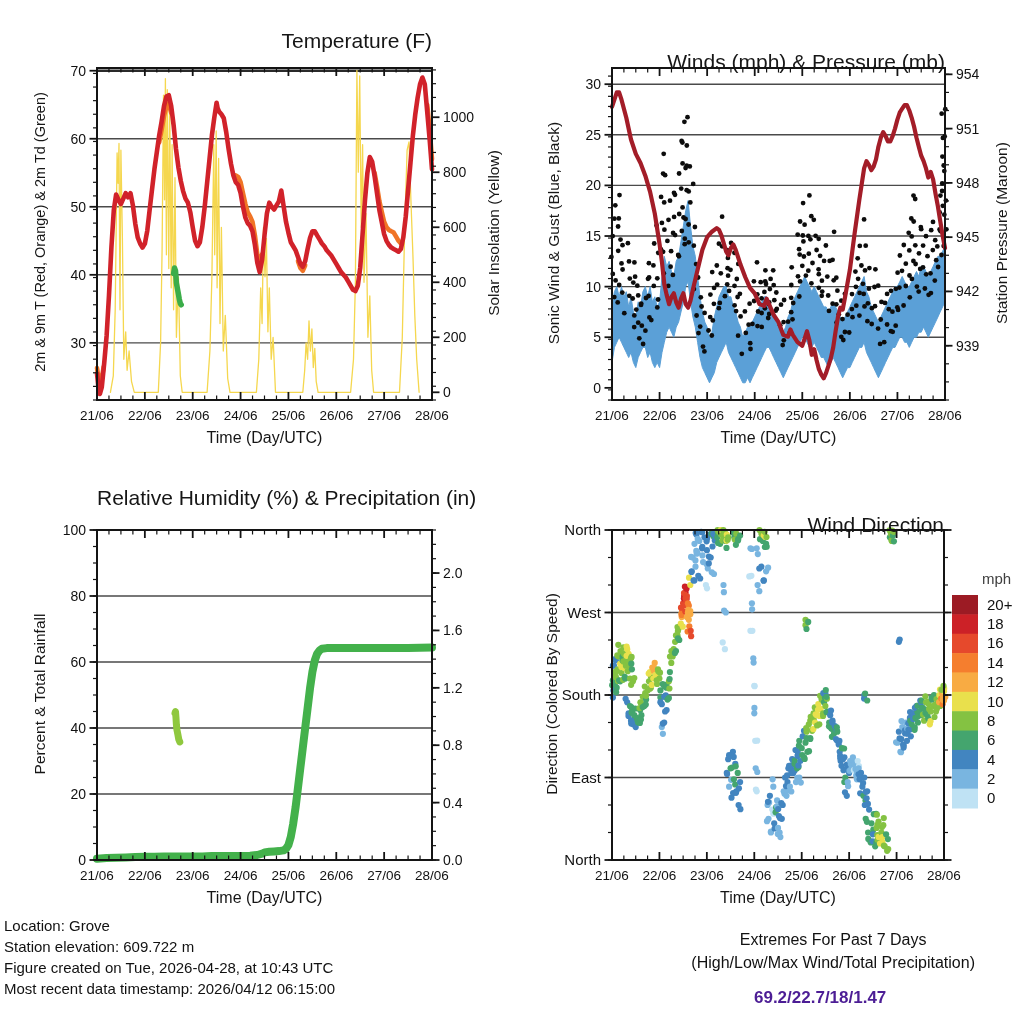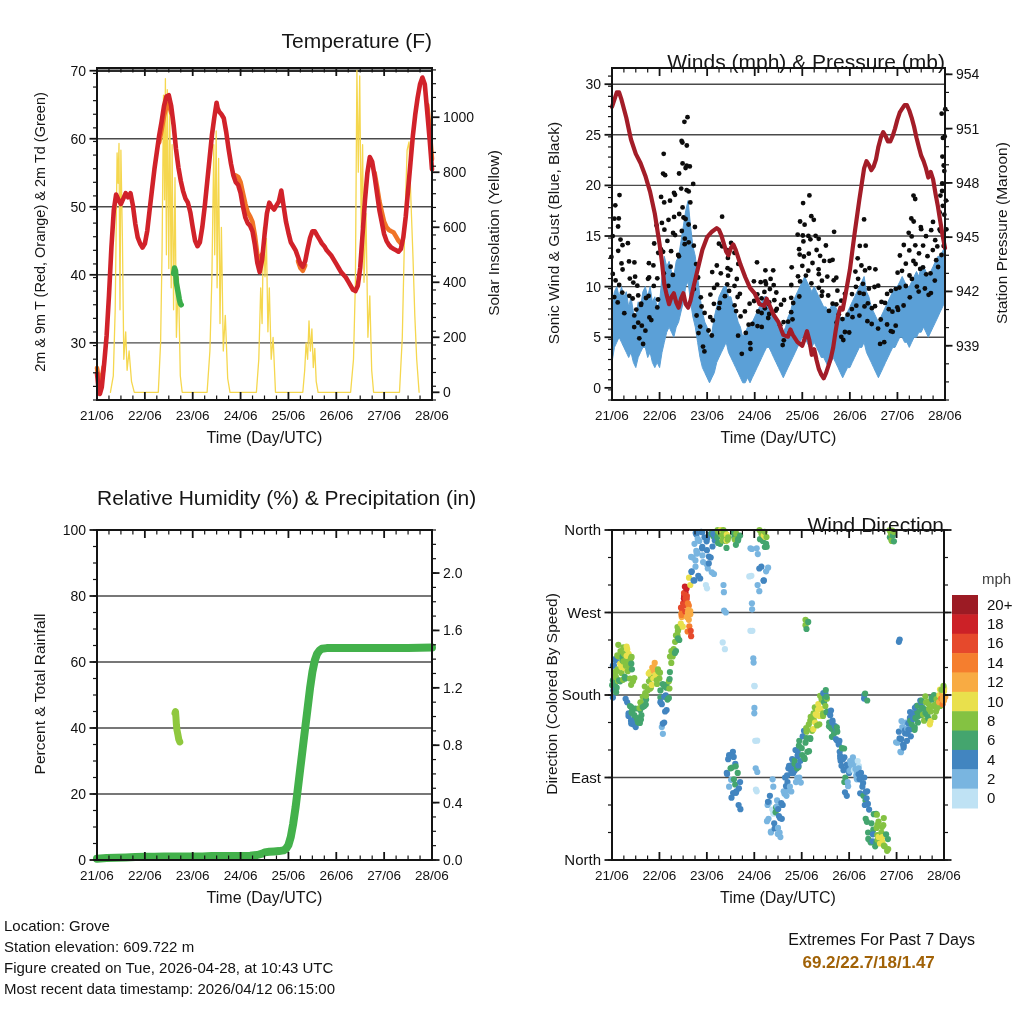--- a/index.html
+++ b/index.html
@@ -1637,15 +1637,16 @@
 
   <div class="abs footL" style="left:4px;top:915px;">
     <div>Location: Grove</div>
     <div>Station elevation: 609.722 m</div>
     <div>Figure created on Tue, 2026-04-28, at 10:43 UTC</div>
     <div>Most recent data timestamp: 2026/04/12 06:15:00</div>
   </div>
 
   <div class="abs footR" style="right:49px;top:928px;">
     <div>Extremes For Past 7 Days</div>
-    <div class="vals" id="extreme-vals" style="color: #a16207;">69.2/22.7/18/1.47</div>
+    <div>(High/Low/Max Wind/Total Precipitation)</div>
+    <div class="vals" id="extreme-vals" style="color: #4c1d95; margin-top: 12px;">69.2/22.7/18/1.47</div>
   </div>
 </div>
 
 </body></html>

